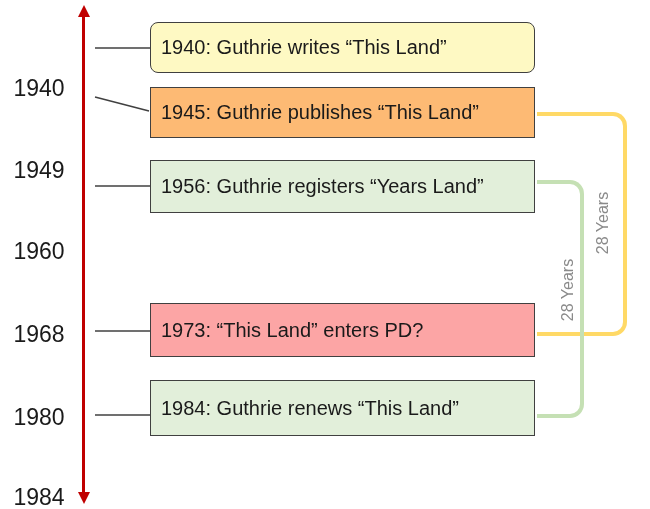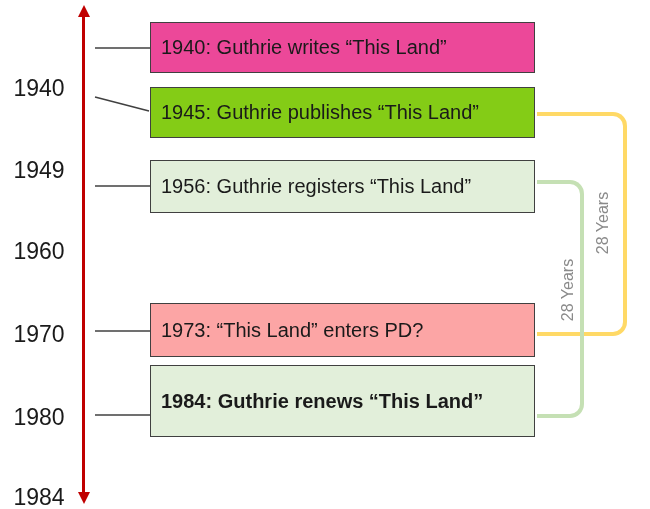--- a/index.html
+++ b/index.html
@@ -43,21 +43,21 @@
     box-sizing:border-box;
     display:flex;align-items:center;
     padding-left:10px;
     font-size:20px;color:#1a1a1a;
     white-space:nowrap;
   }
   .evbox.b1{top:22px;height:51px;}
   .evbox.b2{top:87px;height:51px;}
   .evbox.b3{top:160px;height:53px;}
   .evbox.b4{top:303px;height:54px;}
-  .evbox.b5{top:365px;height:72px;font-weight:bold;}
+  .evbox.b5{top:380px;height:56px;}
   
   .bracket{
     position:absolute;
     border-style:solid;
     border-left:none;
     border-top-width:4px;border-right-width:4px;border-bottom-width:4px;
     border-top-right-radius:14px;border-bottom-right-radius:14px;
     box-sizing:border-box;
     background:transparent;
   }
@@ -78,40 +78,40 @@
 
 <div id="canvas">
 
   <div class="axis-line" style="background: rgb(192, 0, 0);"></div>
   <div class="axis-head top" style="border-bottom-color: rgb(192, 0, 0);"></div>
   <div class="axis-head bottom" style="border-top-color: rgb(192, 0, 0);"></div>
 
   <div class="year y1940">1940</div>
   <div class="year y1950">1949</div>
   <div class="year y1960">1960</div>
-  <div class="year y1970">1970</div>
+  <div class="year y1970">1968</div>
   <div class="year y1980">1980</div>
   <div class="year y1990">1984</div>
 
   <svg id="connectors" width="650" height="509" viewBox="0 0 650 509">
     <line x1="95" y1="48" x2="150" y2="48" stroke-width="1.5" style="stroke: rgb(64, 64, 64);"></line>
     <line x1="95" y1="97" x2="149" y2="111" stroke-width="1.5" style="stroke: rgb(64, 64, 64);"></line>
     <line x1="95" y1="186" x2="150" y2="186" stroke-width="1.5" style="stroke: rgb(64, 64, 64);"></line>
     <line x1="95" y1="331" x2="150" y2="331" stroke-width="1.5" style="stroke: rgb(64, 64, 64);"></line>
     <line x1="95" y1="415" x2="150" y2="415" stroke-width="1.5" style="stroke: rgb(64, 64, 64);"></line>
   </svg>
 
-  <div class="evbox b1" style="background: #ec4899; border-color: rgb(64, 64, 64);">
+  <div class="evbox b1" style="background: #fef9c3; border-color: rgb(64, 64, 64); border-radius: 8px;">
     <span>1940:  Guthrie writes “This Land”</span>
   </div>
-  <div class="evbox b2" style="background: #84cc16; border-color: rgb(64, 64, 64);">
+  <div class="evbox b2" style="background: #fdba74; border-color: rgb(64, 64, 64);">
     <span>1945:  Guthrie publishes “This Land”</span>
   </div>
   <div class="evbox b3" style="background: rgb(226, 239, 218); border-color: rgb(64, 64, 64);">
-    <span>1956:  Guthrie registers “This Land”</span>
+    <span>1956:  Guthrie registers “Years Land”</span>
   </div>
   <div class="evbox b4" style="background: #fca5a5; border-color: rgb(64, 64, 64);">
     <span>1973: “This Land” enters PD?</span>
   </div>
   <div class="evbox b5" style="background: rgb(226, 239, 218); border-color: rgb(64, 64, 64);">
     <span>1984:  Guthrie renews “This Land”</span>
   </div>
 
   <div class="bracket yellow" style="border-color: rgb(255, 217, 102);"></div>
   <div class="bracket green" style="border-color: rgb(197, 224, 180);"></div>

